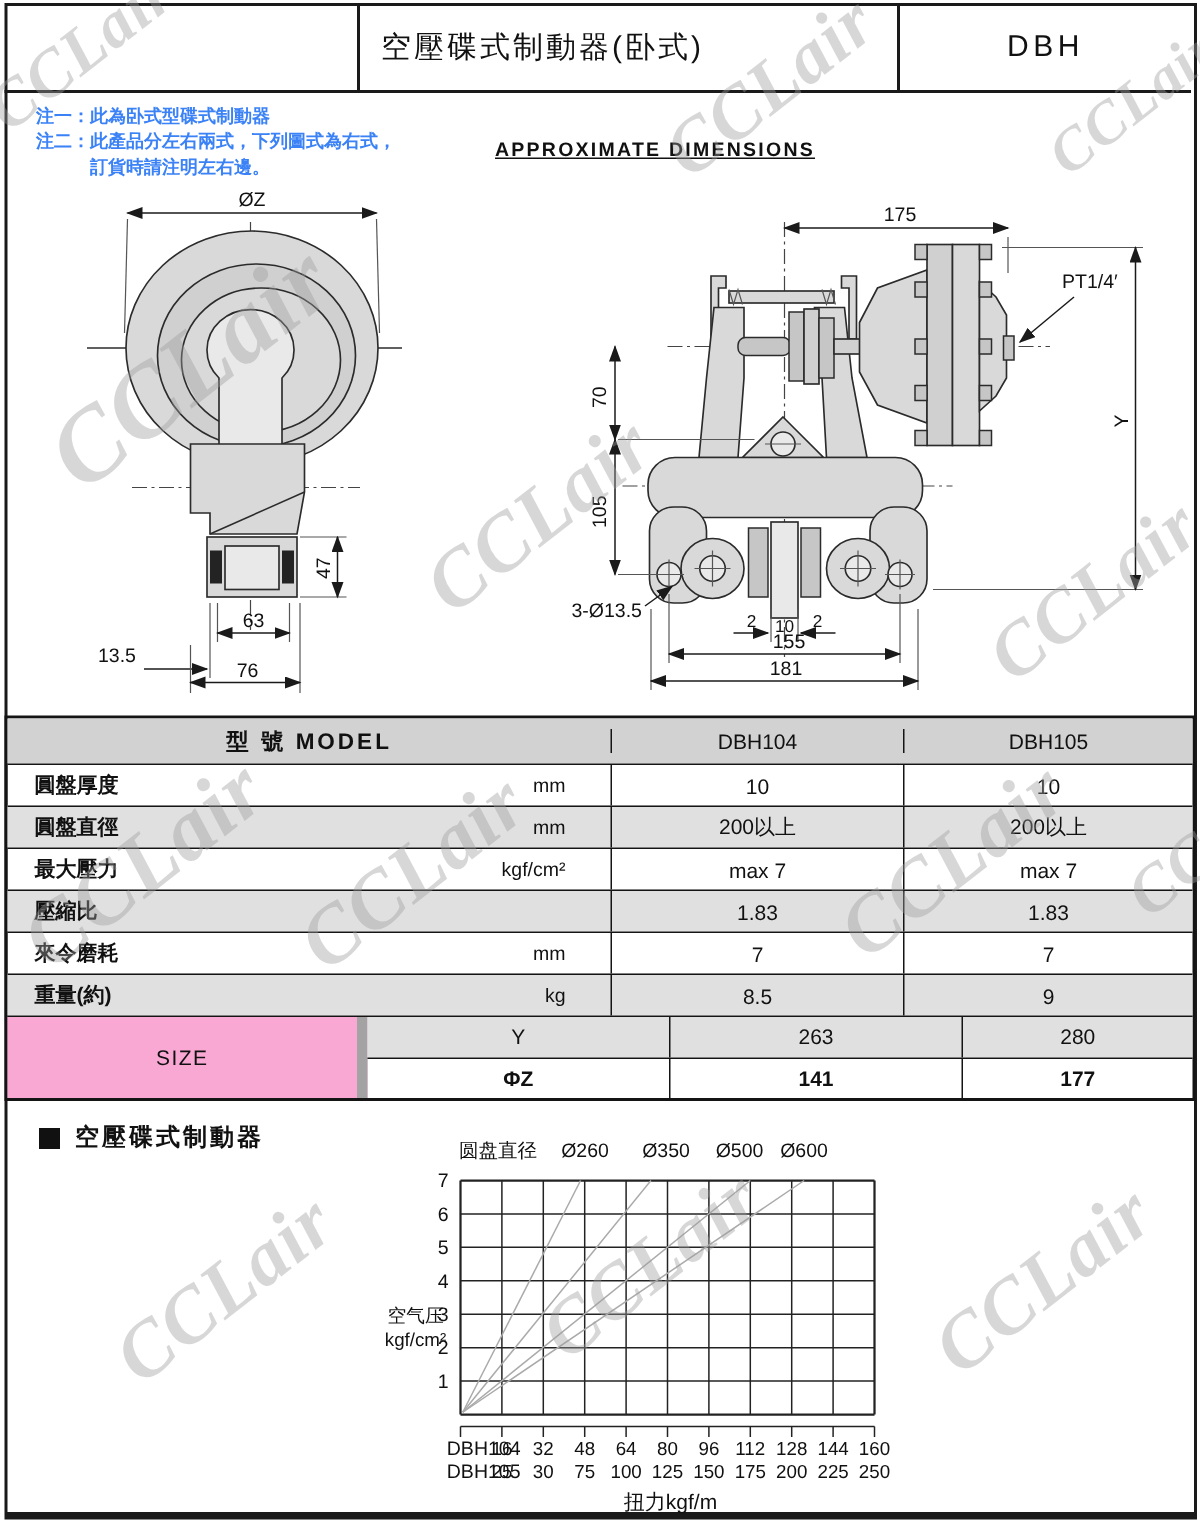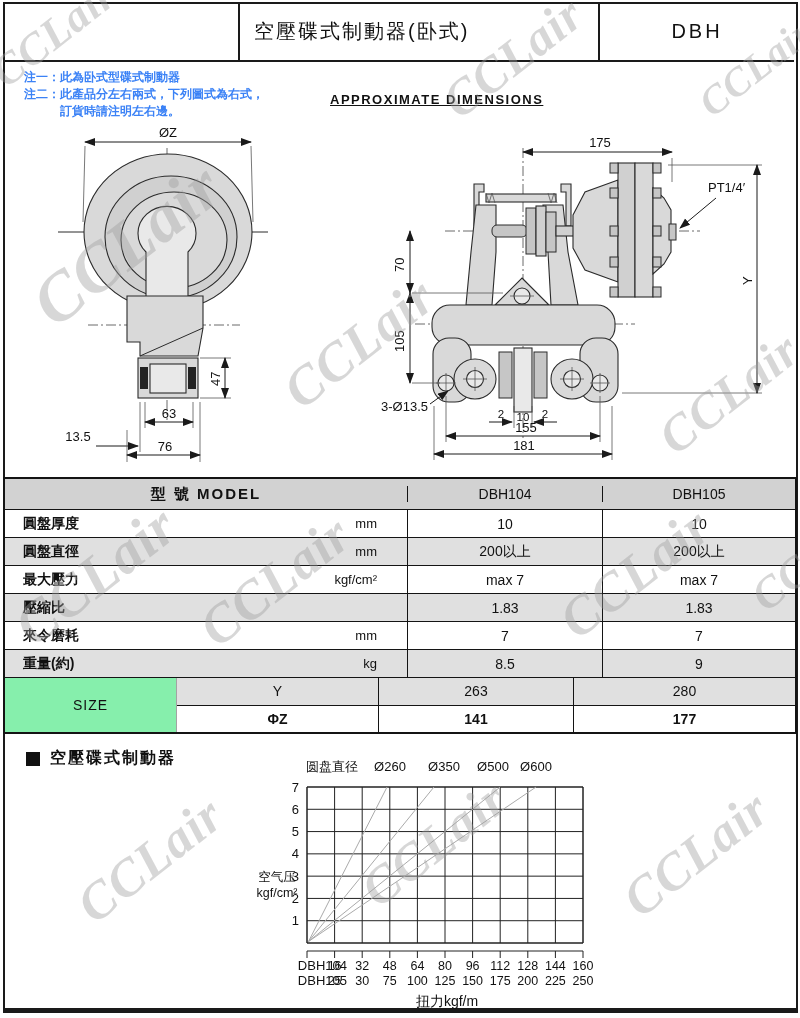--- a/index.html
+++ b/index.html
@@ -41,22 +41,22 @@
   .trow.first{border-top:none;height:30px;align-items:center;}
   .c{display:flex;align-items:center;justify-content:center;box-sizing:border-box;}
   .name-c{width:402px;justify-content:space-between;padding:0 30px 0 18px;font-weight:bold;}
   .name-center{width:402px;font-size:15px;letter-spacing:2px;font-weight:bold;}
   .v-c{width:195px;border-left:1px solid #141414;}
   .v-c2{flex:1;border-left:1px solid #141414;}
   .shade{background:#e0e0e0;}
   .thead{background:#d2d2d2;}
   .unit{font-weight:normal;font-size:13px;}
   .size-block{display:flex;border-top:1px solid #141414;height:54px;}
-  .size-c{width:172px;display:flex;align-items:center;justify-content:center;
-          letter-spacing:1px;border-right:1px solid #a3a3a3;box-sizing:border-box;background:#86efac;}
+  .size-c{width:240px;display:flex;align-items:center;justify-content:center;
+          letter-spacing:1px;border-right:7px solid #a3a3a3;box-sizing:border-box;background:#f9a8d4;}
   .size-rows{flex:1;display:flex;flex-direction:column;}
   .szrow{display:flex;height:27px;}
   .szrow+.szrow{border-top:1px solid #141414;font-weight:bold;}
   .sz-name{width:201px;}
   
   .sec-head{position:absolute;left:26px;top:748px;display:flex;align-items:center;
             font-size:16px;font-weight:bold;letter-spacing:2px;}
   .sec-head .sq{width:14px;height:14px;background:#111;margin-right:10px;display:inline-block;}
   .chart{position:absolute;left:230px;top:748px;width:430px;height:266px;}
   

